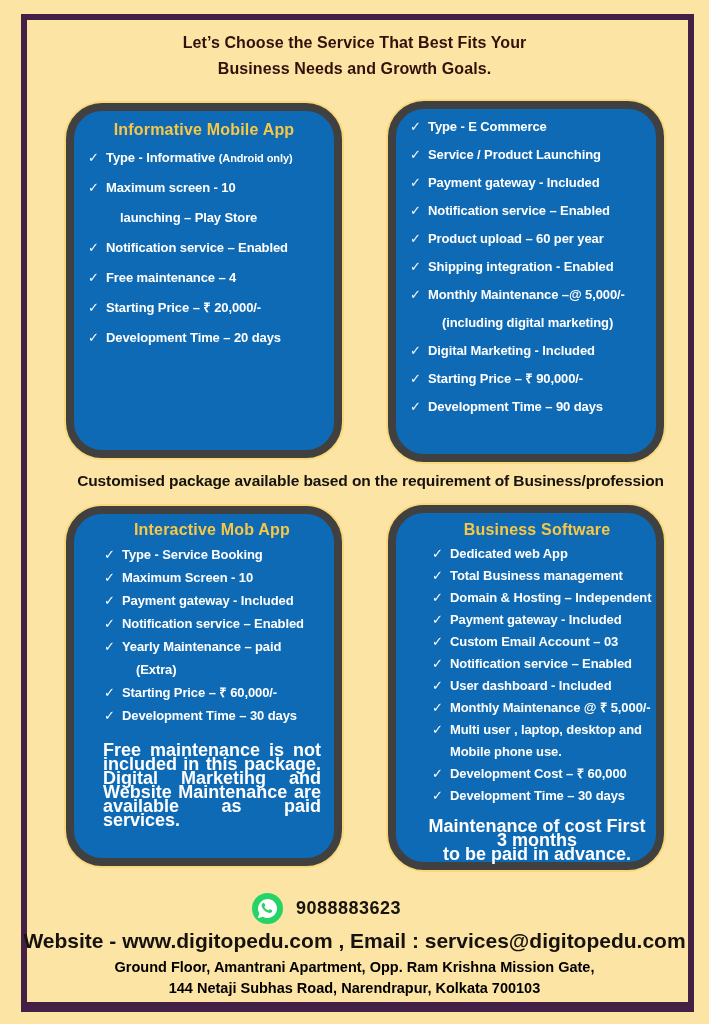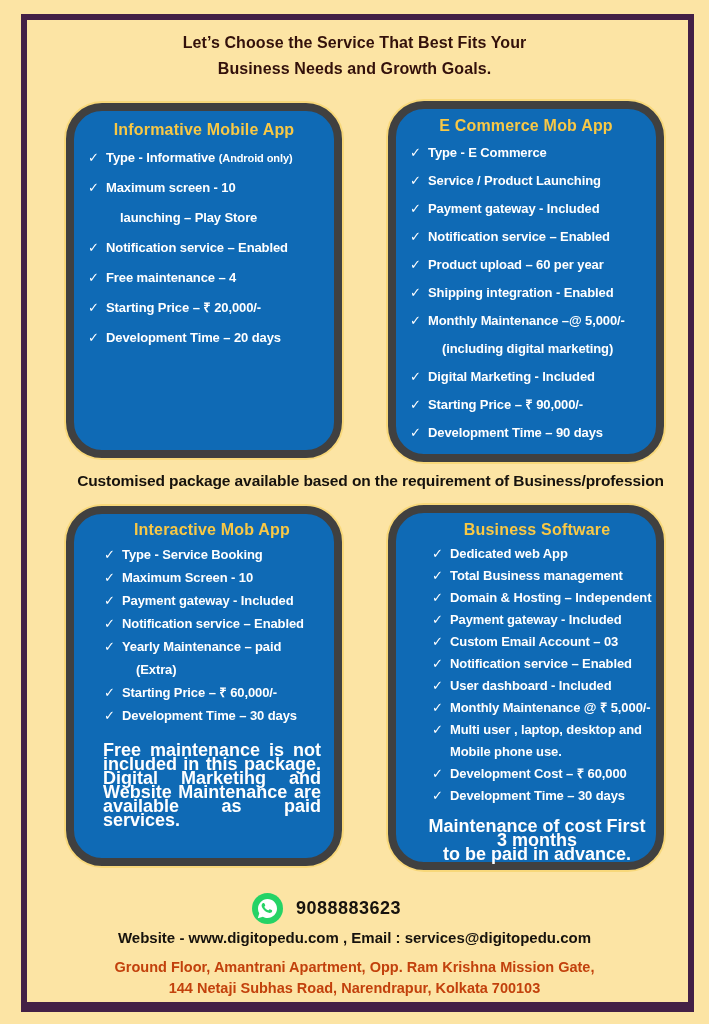--- a/index.html
+++ b/index.html
@@ -56,25 +56,25 @@
   .c3 .note{margin:16px 13px 0 13px;text-align:justify;}
   .c4 .note{margin:12px 10px 0 10px;text-align:center;white-space:pre-line;}
   .phone-row{
     position:absolute;top:891px;left:-28px;width:709px;height:34px;
     display:flex;justify-content:center;align-items:center;gap:13px;
   }
   .phone-number{font-size:18px;font-weight:bold;color:#16120d;letter-spacing:.5px;}
   .wa-icon{width:31px;height:31px;display:block;}
   .contact-line{
     position:absolute;top:929px;left:0;width:709px;text-align:center;
-    font-size:15px;font-weight:bold;color:#16120d;
+    font-size:21px;font-weight:bold;color:#16120d;
   }
   .address{
     position:absolute;top:957px;left:0;width:709px;text-align:center;
-    font-size:14.5px;font-weight:bold;color:#c2410c;line-height:21px;
+    font-size:14.5px;font-weight:bold;color:#000000;line-height:21px;
   }
 </style>
 </head>
 <body>
 
 <div class="frame"></div>
 
 <h1 class="main-title">
   <span>Let’s Choose the Service That Best Fits Your</span><br>
   <span>Business Needs and Growth Goals.</span>
@@ -107,21 +107,20 @@
       <span>Starting Price –  ₹ 20,000/-</span>
     </li>
     <li>
       <span class="chk">✓</span>
       <span>Development Time – 20 days</span>
     </li>
   </ul>
 </section>
 
 <section class="card c2">
-  <h2>E Commerce Mob App</h2>
   <ul>
     <li>
       <span class="chk">✓</span>
       <span>Type  - E Commerce</span>
     </li>
     <li>
       <span class="chk">✓</span>
       <span>Service / Product Launching</span>
     </li>
     <li>

